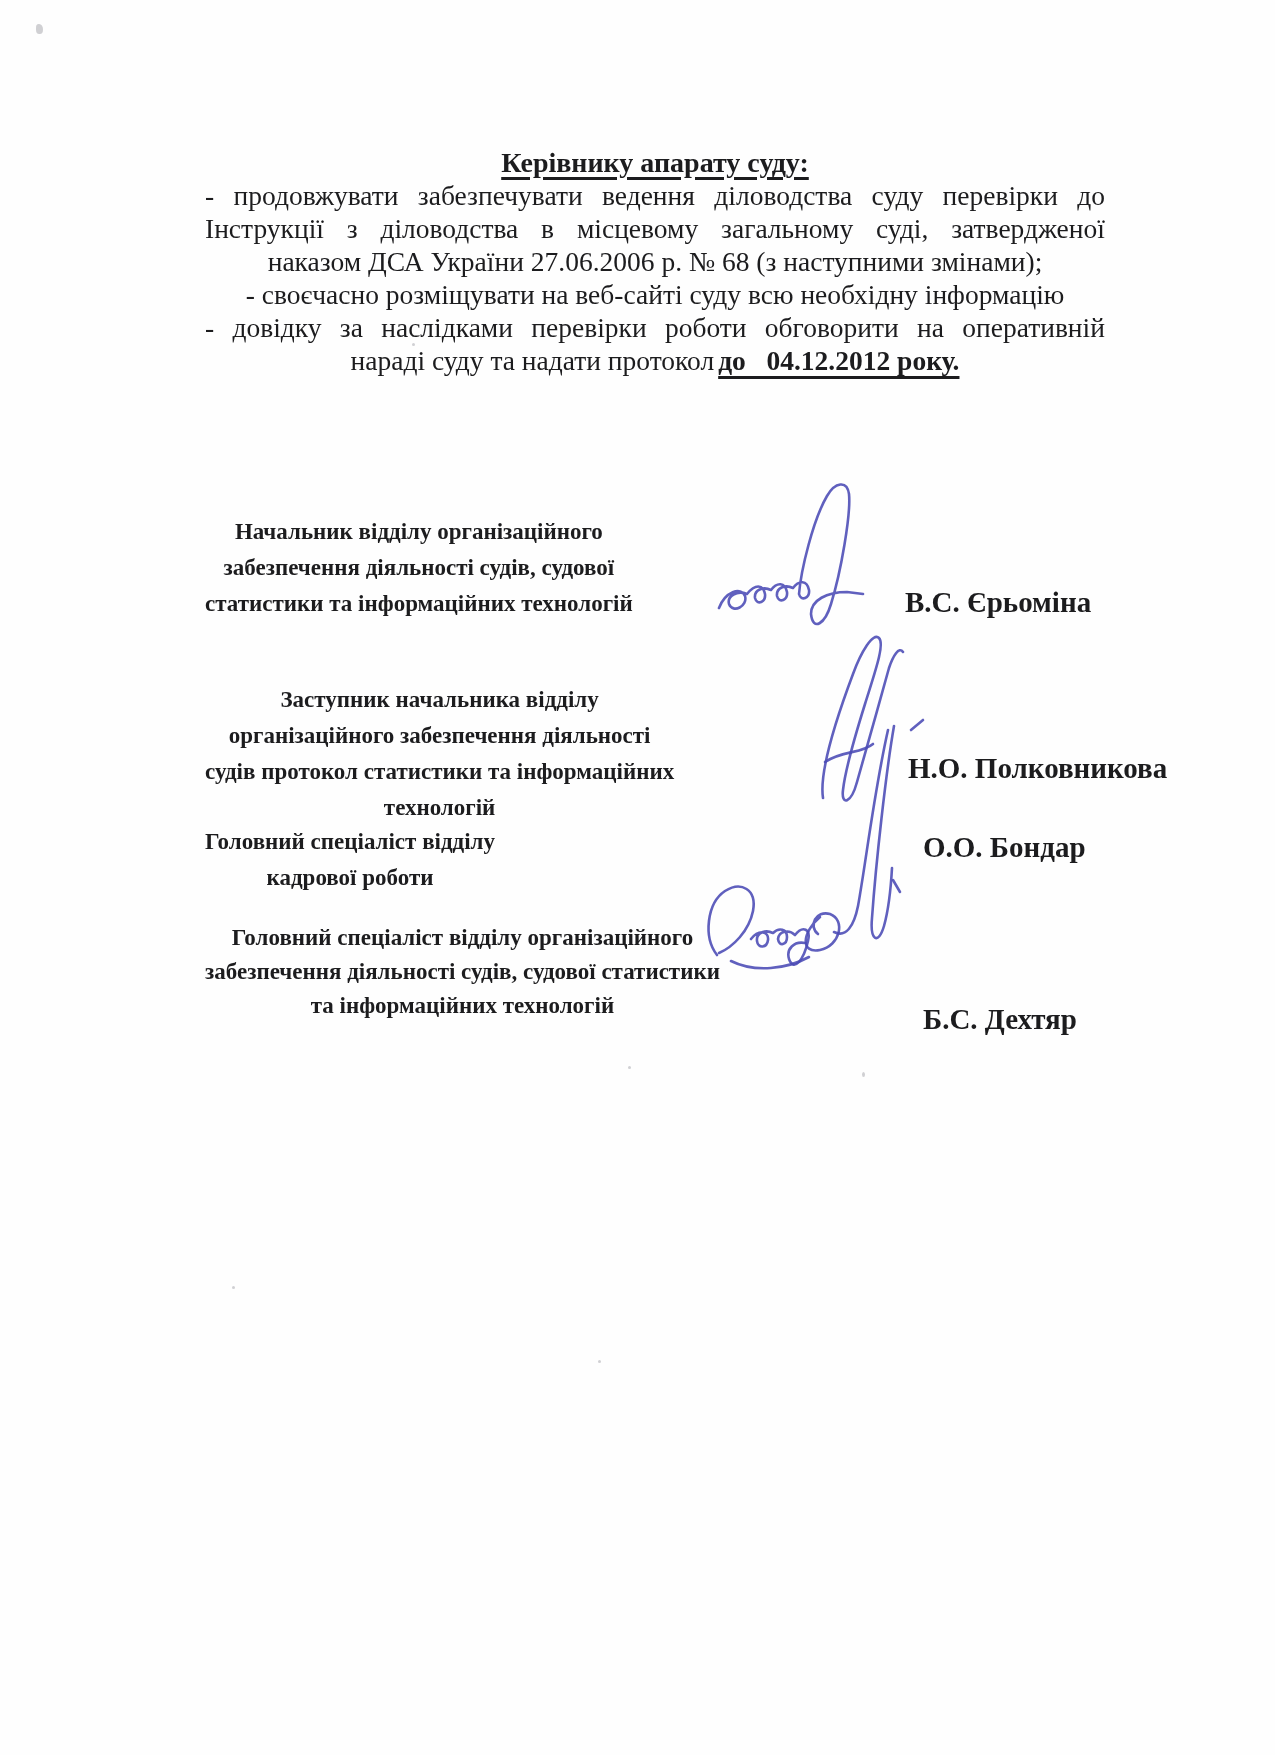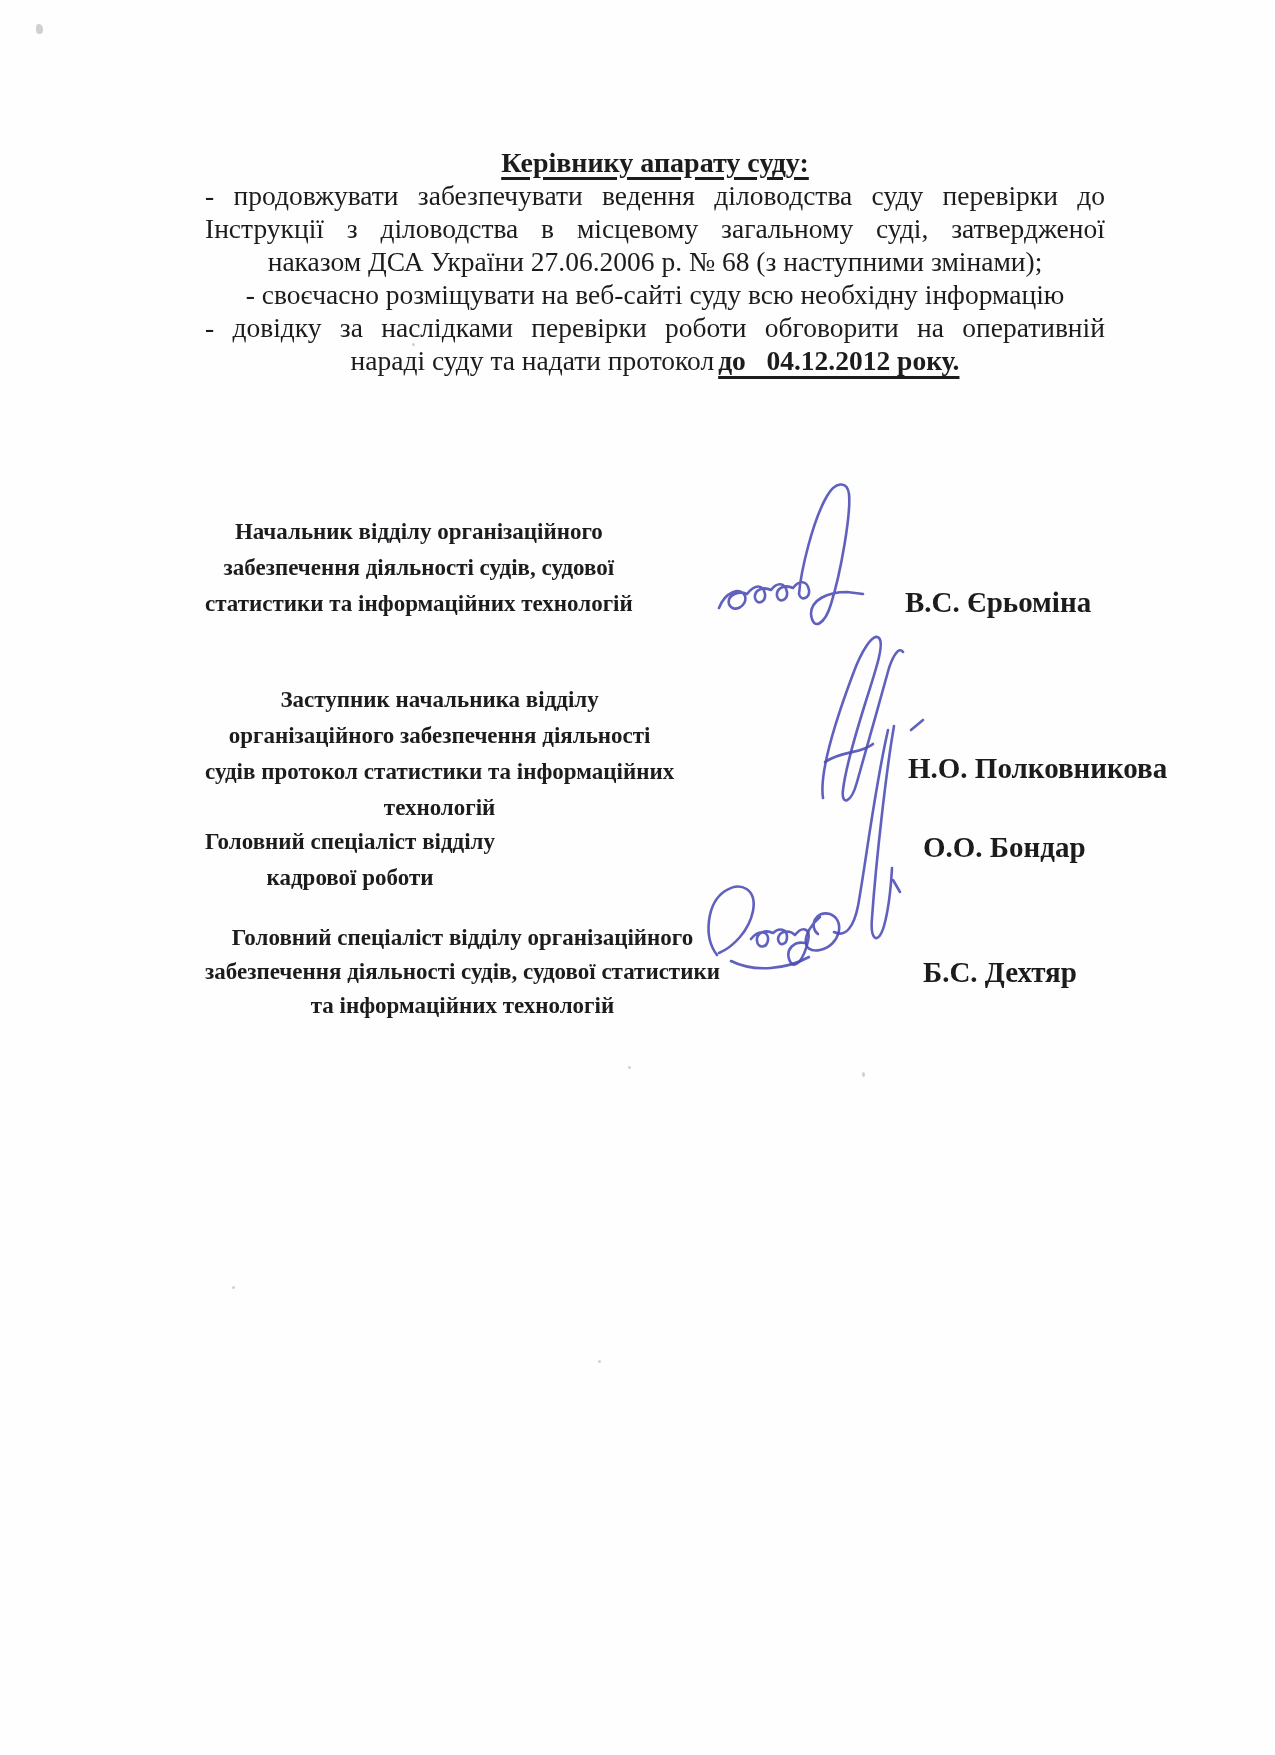--- a/index.html
+++ b/index.html
@@ -133,15 +133,15 @@
   <div class="sig-title tight" style="top:921px;">
     <div>Головний спеціаліст відділу організаційного</div>
     <div>забезпечення діяльності судів, судової статистики</div>
     <div>та інформаційних технологій</div>
   </div>
   <svg class="sig-svg" style="left:695px;top:877px;" width="135" height="100" viewBox="0 0 135 100">
     <path d="M22,78 C8,60 12,26 30,14 C46,4 62,12 58,34 C54,54 38,70 24,76" stroke="#4a4ab5"></path>
     <path d="M56,62 C64,52 74,54 73,63 C72,71 63,72 62,64 C61,56 70,52 78,56 C84,50 92,52 92,60 C92,68 84,70 83,62 C84,54 94,52 100,58 C108,48 116,52 113,64 C109,82 99,96 94,82 C91,72 99,64 110,66" stroke="#4a4ab5"></path>
     <path d="M36,84 C60,96 92,92 114,80" stroke="#4a4ab5"></path>
   </svg>
-  <div class="sig-name" style="left:923px;top:956px;">Б.С. Дехтяр</div>
+  <div class="sig-name" style="left:923px;top:1003px;">Б.С. Дехтяр</div>
 
 </div>
 
 </body></html>

